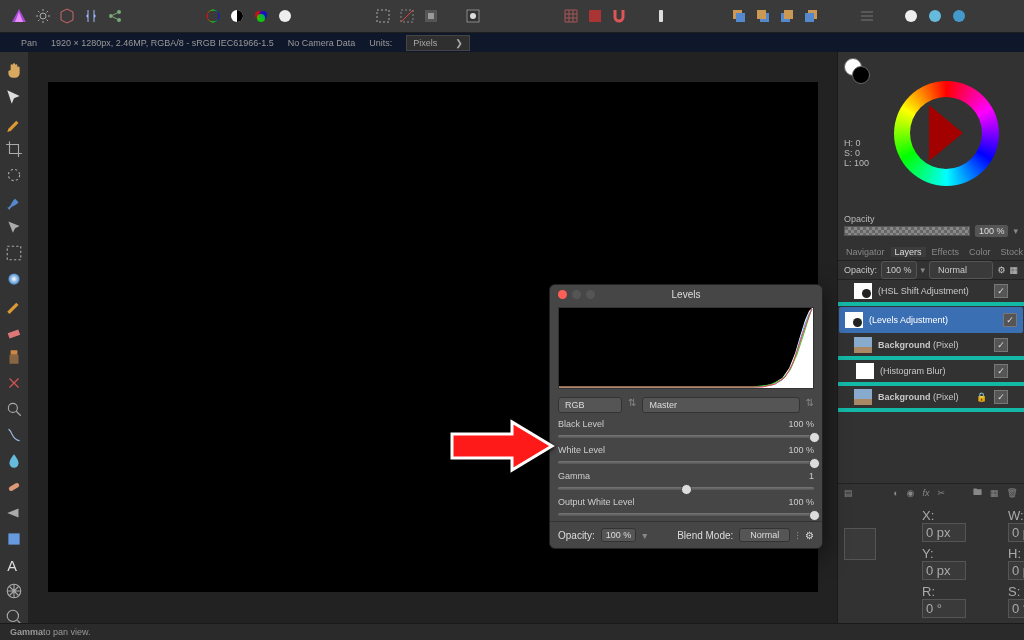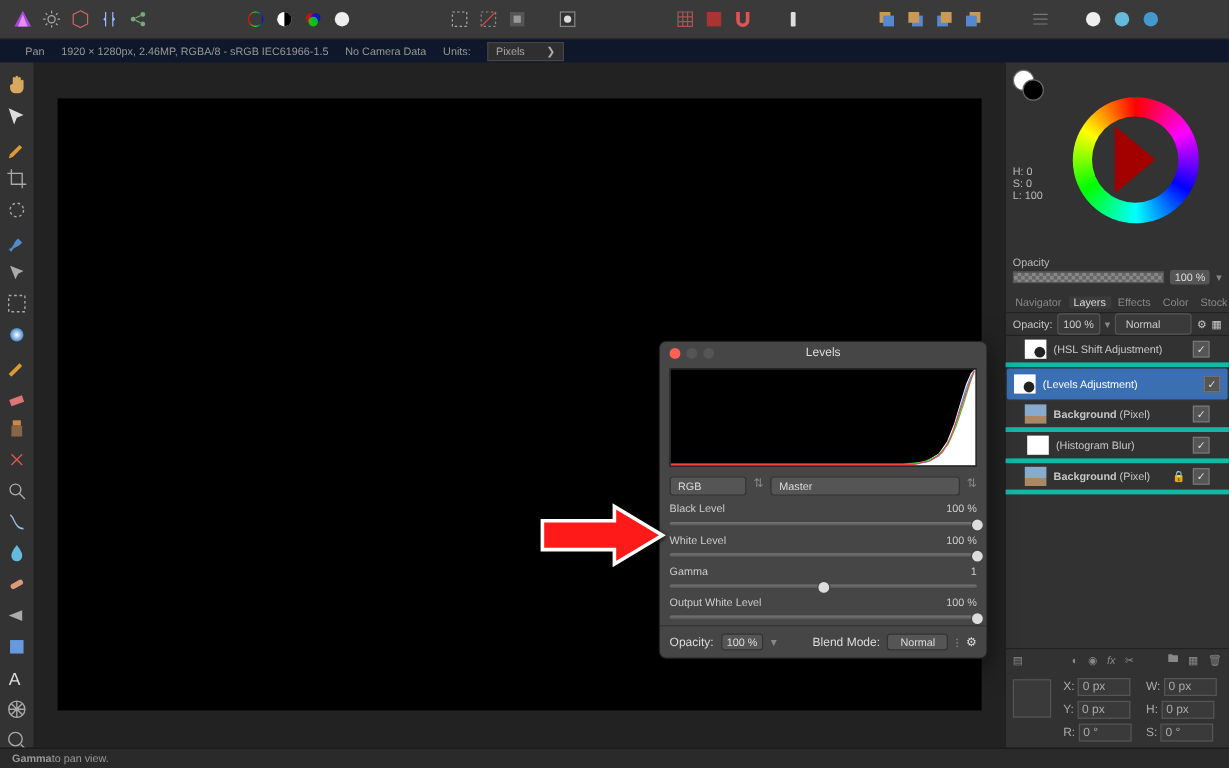--- a/index.html
+++ b/index.html
@@ -35,21 +35,21 @@
   .layer.sel{background:#3b6fb3;color:#fff;}
   .layer .th{width:18px;height:16px;background:#888;display:flex;align-items:flex-end;justify-content:center;}
   .layer .th.adj{background:#fff;position:relative;}
   .layer .th.adj::after{content:"";position:absolute;right:1px;bottom:1px;width:9px;height:9px;border-radius:50%;background:#222;}
   .layer .name{flex:1;white-space:nowrap;overflow:hidden;}
   .layer .chk{width:12px;height:12px;border:1px solid #777;background:#555;display:flex;align-items:center;justify-content:center;color:#ddd;font-size:9px;}
   .toolstrip{height:18px;display:flex;align-items:center;gap:8px;padding:0 6px;color:#888;border-top:1px solid #222;}
   .transform{border-top:1px solid #222;}
   .tx-grid{display:grid;grid-template-columns:36px 1fr 1fr;gap:4px 6px;padding:6px;align-items:center;}
   .tx-ico{width:30px;height:30px;background:#3a3a3a;border:1px solid #555;grid-row:span 2;}
-  .tx-cell{font-size:10px;color:#aaa;}
+  .tx-cell{font-size:13px;color:#aaa;margin-left:36px;}
   .tx-cell .v{background:#3a3a3a;border:1px solid #555;padding:1px 3px;display:inline-block;min-width:36px;}
   .statusbar{position:absolute;bottom:0;left:0;right:0;height:16px;background:#2a2a2a;border-top:1px solid #1a1a1a;font-size:9px;color:#999;padding:0 10px;display:flex;align-items:center;}
   
   .dialog{position:absolute;left:549px;top:284px;width:272px;background:#464646;border:1px solid #222;border-radius:6px;box-shadow:0 6px 24px rgba(0,0,0,.6);color:#ddd;}
   .dlg-title{height:18px;display:flex;align-items:center;position:relative;font-size:10px;}
   .dlg-title .dots{position:absolute;left:8px;display:flex;gap:5px;}
   .dlg-title .dot{width:9px;height:9px;border-radius:50%;}
   .dlg-title .t{margin:0 auto;}
   .dlg-row{display:flex;gap:6px;padding:4px 8px;}
   .btn{background:#5a5a5a;border:1px solid #333;color:#ddd;font-size:9px;padding:2px 8px;border-radius:3px;cursor:pointer;}

